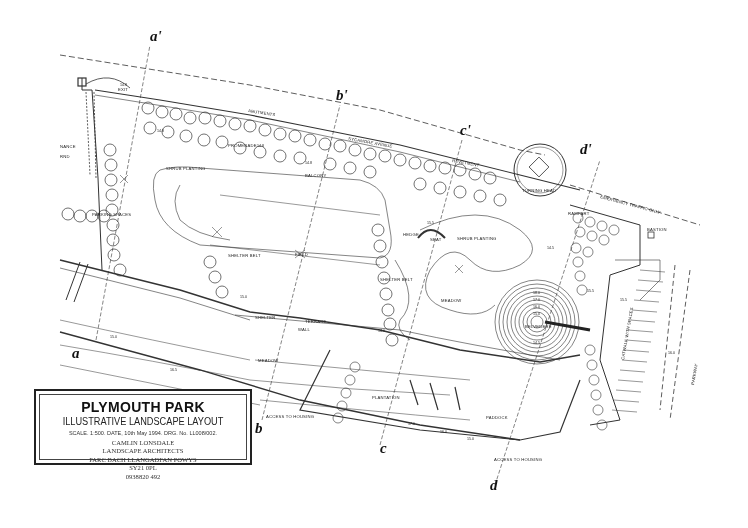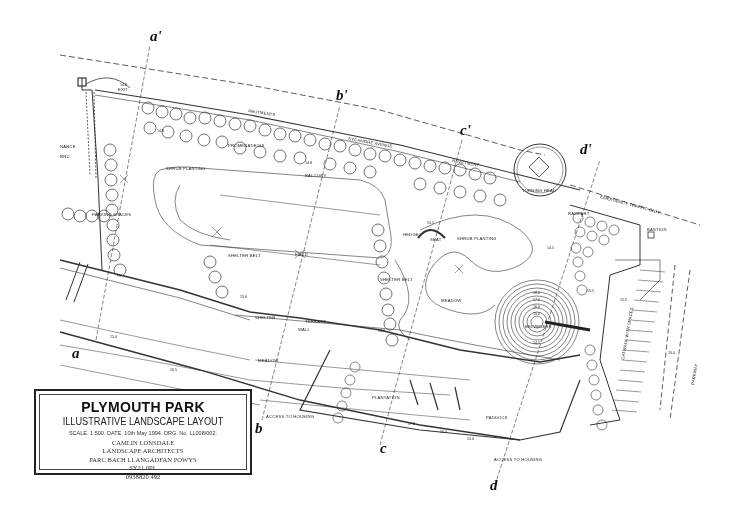--- a/index.html
+++ b/index.html
@@ -1,21 +1,21 @@
 <!DOCTYPE html>
 <html><head>
 <meta charset="utf-8">
 <style>
   html, body { margin:0; padding:0; background:#fff; }
   body { width:748px; height:528px; position:relative; overflow:hidden; font-family:"Liberation Sans", sans-serif; }
   svg.plan { position:absolute; left:0; top:0; }
   .lbl { font-family:"Liberation Sans", sans-serif; font-size:4.2px; fill:#222; letter-spacing:0.2px; }
   .sec { font-family:"Liberation Serif", serif; font-style:italic; font-weight:bold; font-size:15px; fill:#111; }
   .ht { font-family:"Liberation Sans", sans-serif; font-size:3.6px; fill:#222; }
-  .title-box { position:absolute; left:34px; top:389px; width:218px; height:86px; border:2px solid #222; background:#fff; box-sizing:border-box; }
+  .title-box { position:absolute; left:34px; top:389px; width:218px; height:76px; border:2px solid #222; background:#fff; box-sizing:border-box; }
   .title-inner { position:absolute; left:3px; top:3px; right:3px; bottom:3px; border:1px solid #444; text-align:center; }
   .t1 { font-family:"Liberation Sans", sans-serif; font-weight:bold; font-size:14px; color:#111; margin-top:4px; letter-spacing:0.3px; }
   .t2 { font-family:"Liberation Sans", sans-serif; font-size:10px; color:#222; margin-top:1px; transform:scaleX(0.92); }
   .t3 { font-family:"Liberation Sans", sans-serif; font-size:6px; color:#333; margin-top:3px; transform:scaleX(0.92); white-space:nowrap; }
   .t4 { font-family:"Liberation Serif", serif; font-size:6.6px; color:#333; line-height:8.4px; margin-top:3px; }
 </style>
 </head>
 <body>
 
 <svg class="plan" width="748" height="528" viewBox="0 0 748 528" xmlns="http://www.w3.org/2000/svg">

